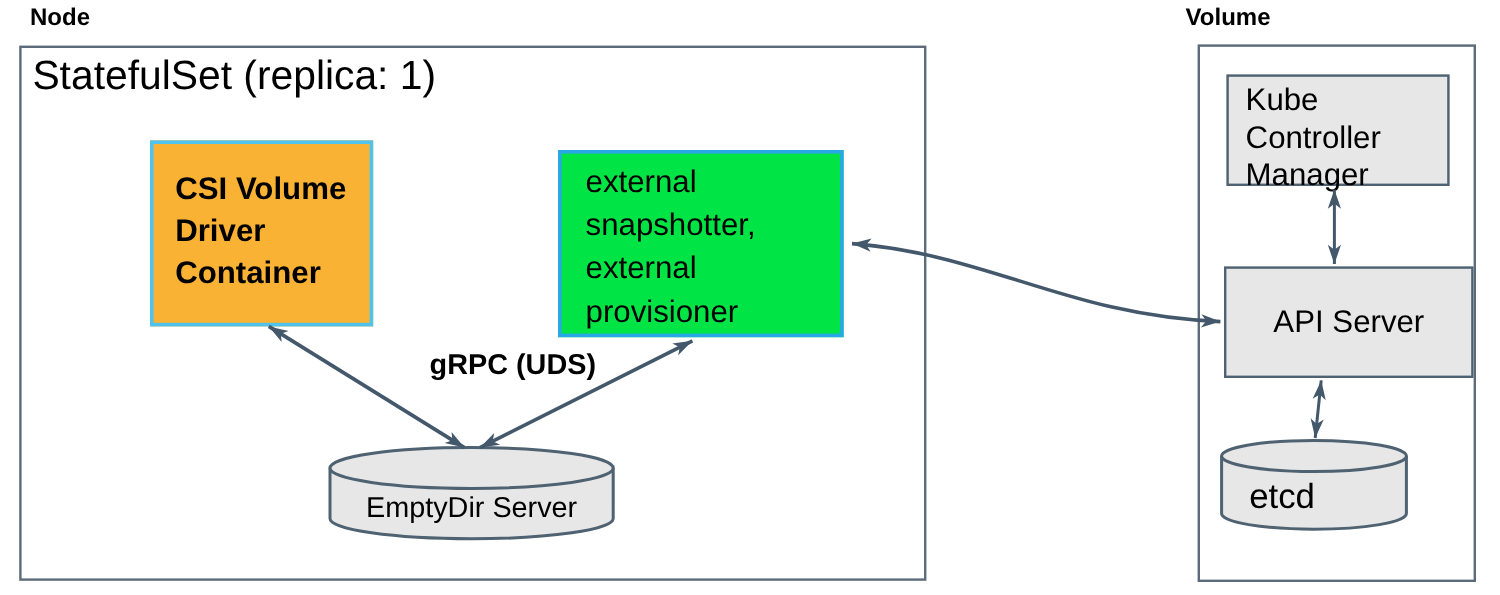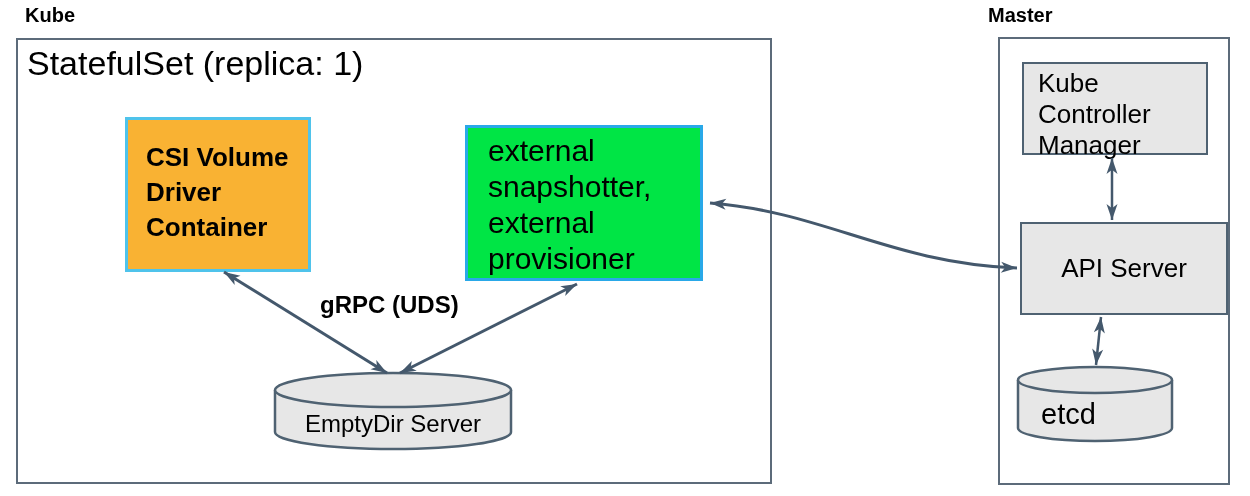--- a/index.html
+++ b/index.html
@@ -18,60 +18,60 @@
     background:var(--orange_fill,#F9B233);
     border:3px solid var(--cyan_border,#4FC3EB);
     box-sizing:border-box;
     font-size:26px;font-weight:700;line-height:35px;
     padding:20px 6px 18px 18px;
   }
   .ext-box{
     background:var(--green_fill,#00E545);
     border:3px solid var(--green_border,#29A8E8);
     box-sizing:border-box;
-    font-size:30px;font-weight:400;line-height:36px;
+    font-size:26px;font-weight:400;line-height:36px;
     padding:5px 6px 0 20px;
   }
-  .grpc-label{font-size:24px;font-weight:700;}
+  .grpc-label{font-size:24px;font-weight:700;margin-left:38px;}
   .cyl-label{font-size:24px;font-weight:400;text-align:center;}
   .etcd-label{font-size:29px;font-weight:400;}
   .gray-box{
     background:var(--gray_fill,#E7E7E7);
     border:2px solid var(--inner_border,#4F6272);
     box-sizing:border-box;
   }
   .kcm-box{font-size:26px;line-height:31px;padding:4px 19px 0 14px;}
   .api-box{font-size:26px;display:flex;align-items:center;justify-content:center;}
   #connector-layer{position:absolute;left:0;top:0;width:1250px;height:496px;pointer-events:none;z-index:5;}
   .edge{stroke:var(--arrow_color,#44586C);fill:none;}
   .cyl{fill:var(--gray_fill,#E7E7E7);stroke:var(--inner_border,#4F6272);stroke-width:2.5;}
   .overlabel{z-index:6;}
 </style>
 </head>
 <body>
 
 <div id="stage">
 
-  <div class="abs region-label" style="left:25px;top:4px;">Kube</div>
+  <div class="abs region-label" style="left:25px;top:4px;">Node</div>
 
   <div class="abs frame" style="left:16px;top:38px;width:756px;height:446px;"></div>
 
   <div class="abs statefulset-title" style="left:27px;top:44px;">StatefulSet (replica: 1)</div>
 
   <div class="abs csi-box" style="left:125px;top:117px;width:186px;height:155px;">
     <span>CSI Volume Driver Container</span>
   </div>
 
   <div class="abs ext-box" style="left:465px;top:125px;width:238px;height:156px;">
     <span>external snapshotter, external provisioner</span>
   </div>
 
   <div class="abs grpc-label" style="left:320px;top:291px;">gRPC (UDS)</div>
 
-  <div class="abs region-label" style="left:988px;top:4px;">Master</div>
+  <div class="abs region-label" style="left:988px;top:4px;">Volume</div>
 
   <div class="abs frame" style="left:998px;top:37px;width:232px;height:448px;"></div>
 
   <div class="abs gray-box kcm-box" style="left:1022px;top:62px;width:186px;height:93px;">
     <span>Kube Controller Manager</span>
   </div>
 
   <div class="abs gray-box api-box" style="left:1020px;top:222px;width:208px;height:93px;">
     <span>API Server</span>
   </div>

